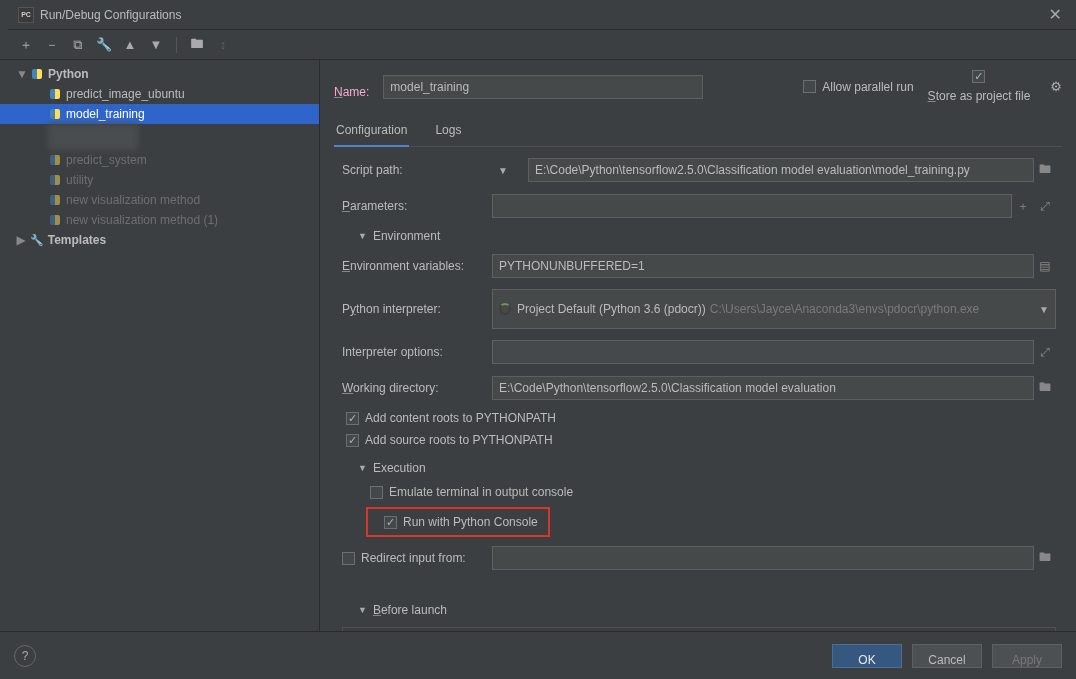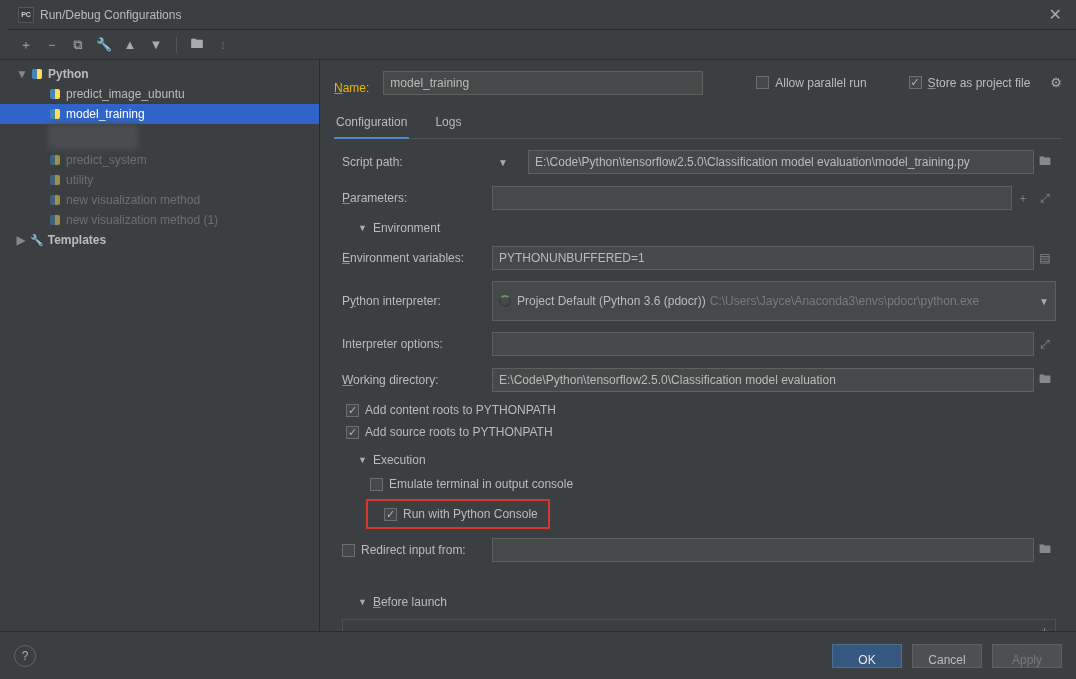--- a/index.html
+++ b/index.html
@@ -36,21 +36,21 @@
 .tree-row .icon {width:14px;display:flex;align-items:center;justify-content:center;}
 .tree-row.lvl2 {padding-left:48px;}
 .tree-row.selected {background:#2f65ca;color:#fff;}
 .tree-row.disabled {color:#6e6e6e;}
 .pyicon {width:10px;height:10px;position:relative;}
 .pyicon::before{content:"";position:absolute;left:0;top:0;width:5px;height:10px;background:#4584b6;border-radius:2px 0 0 2px;}
 .pyicon::after{content:"";position:absolute;right:0;top:0;width:5px;height:10px;background:#ffde57;border-radius:0 2px 2px 0;}
 .wrench {font-size:11px;color:#aaa;}
 .right { flex:1; padding: 10px 14px 0 14px; overflow:hidden; display:flex;flex-direction:column;}
 .name-row {display:flex;align-items:center;gap:14px;margin-bottom:14px;}
-.lbl {color:#eab308;margin-top:11px;}
+.lbl {color:#f9a8d4;margin-top:11px;}
 .underline {text-decoration:underline;text-decoration-color:#888;}
 input[type=text].fld {
   background:#45494a; border:1px solid #5e6060; color:#bbbbbb;
   height:24px; padding:0 6px; font-size:12px;
 }
 .checkbox {display:flex;align-items:center;gap:6px;color:#bbbbbb;}
 .checkbox .box {width:13px;height:13px;border:1px solid #6e6e6e;background:#43494a;display:flex;align-items:center;justify-content:center;}
 .checkbox .box.checked::after{content:"✓";font-size:11px;color:#a9b7c6;line-height:1;}
 .tabs {display:flex;gap:24px;border-bottom:1px solid #515151;margin-bottom:10px;}
 .tab {padding:6px 2px 8px 2px;color:#bbbbbb;cursor:pointer;}
@@ -157,21 +157,21 @@
 
   <div class="right">
     <div class="name-row">
       <span class="lbl"><span class="underline">N</span>ame:</span>
       <input type="text" class="fld" style="width: 320px;" value="model_training">
       <div style="flex:1"></div>
       <label class="checkbox">
         <span class="box"></span>
         <span>Allow parallel run</span>
       </label>
-      <label class="checkbox" style="margin-left:28px;">
+      <label class="checkbox" style="margin-left:0;flex-direction:column;">
         <span class="box checked"></span>
         <span><span class="underline">S</span>tore as project file</span>
 
       </label>
       <span class="gear" style="margin-left:6px;">⚙</span>
     </div>
 
     <div class="tabs">
       <div class="tab active">Configuration</div>
       <div class="tab">Logs</div>

